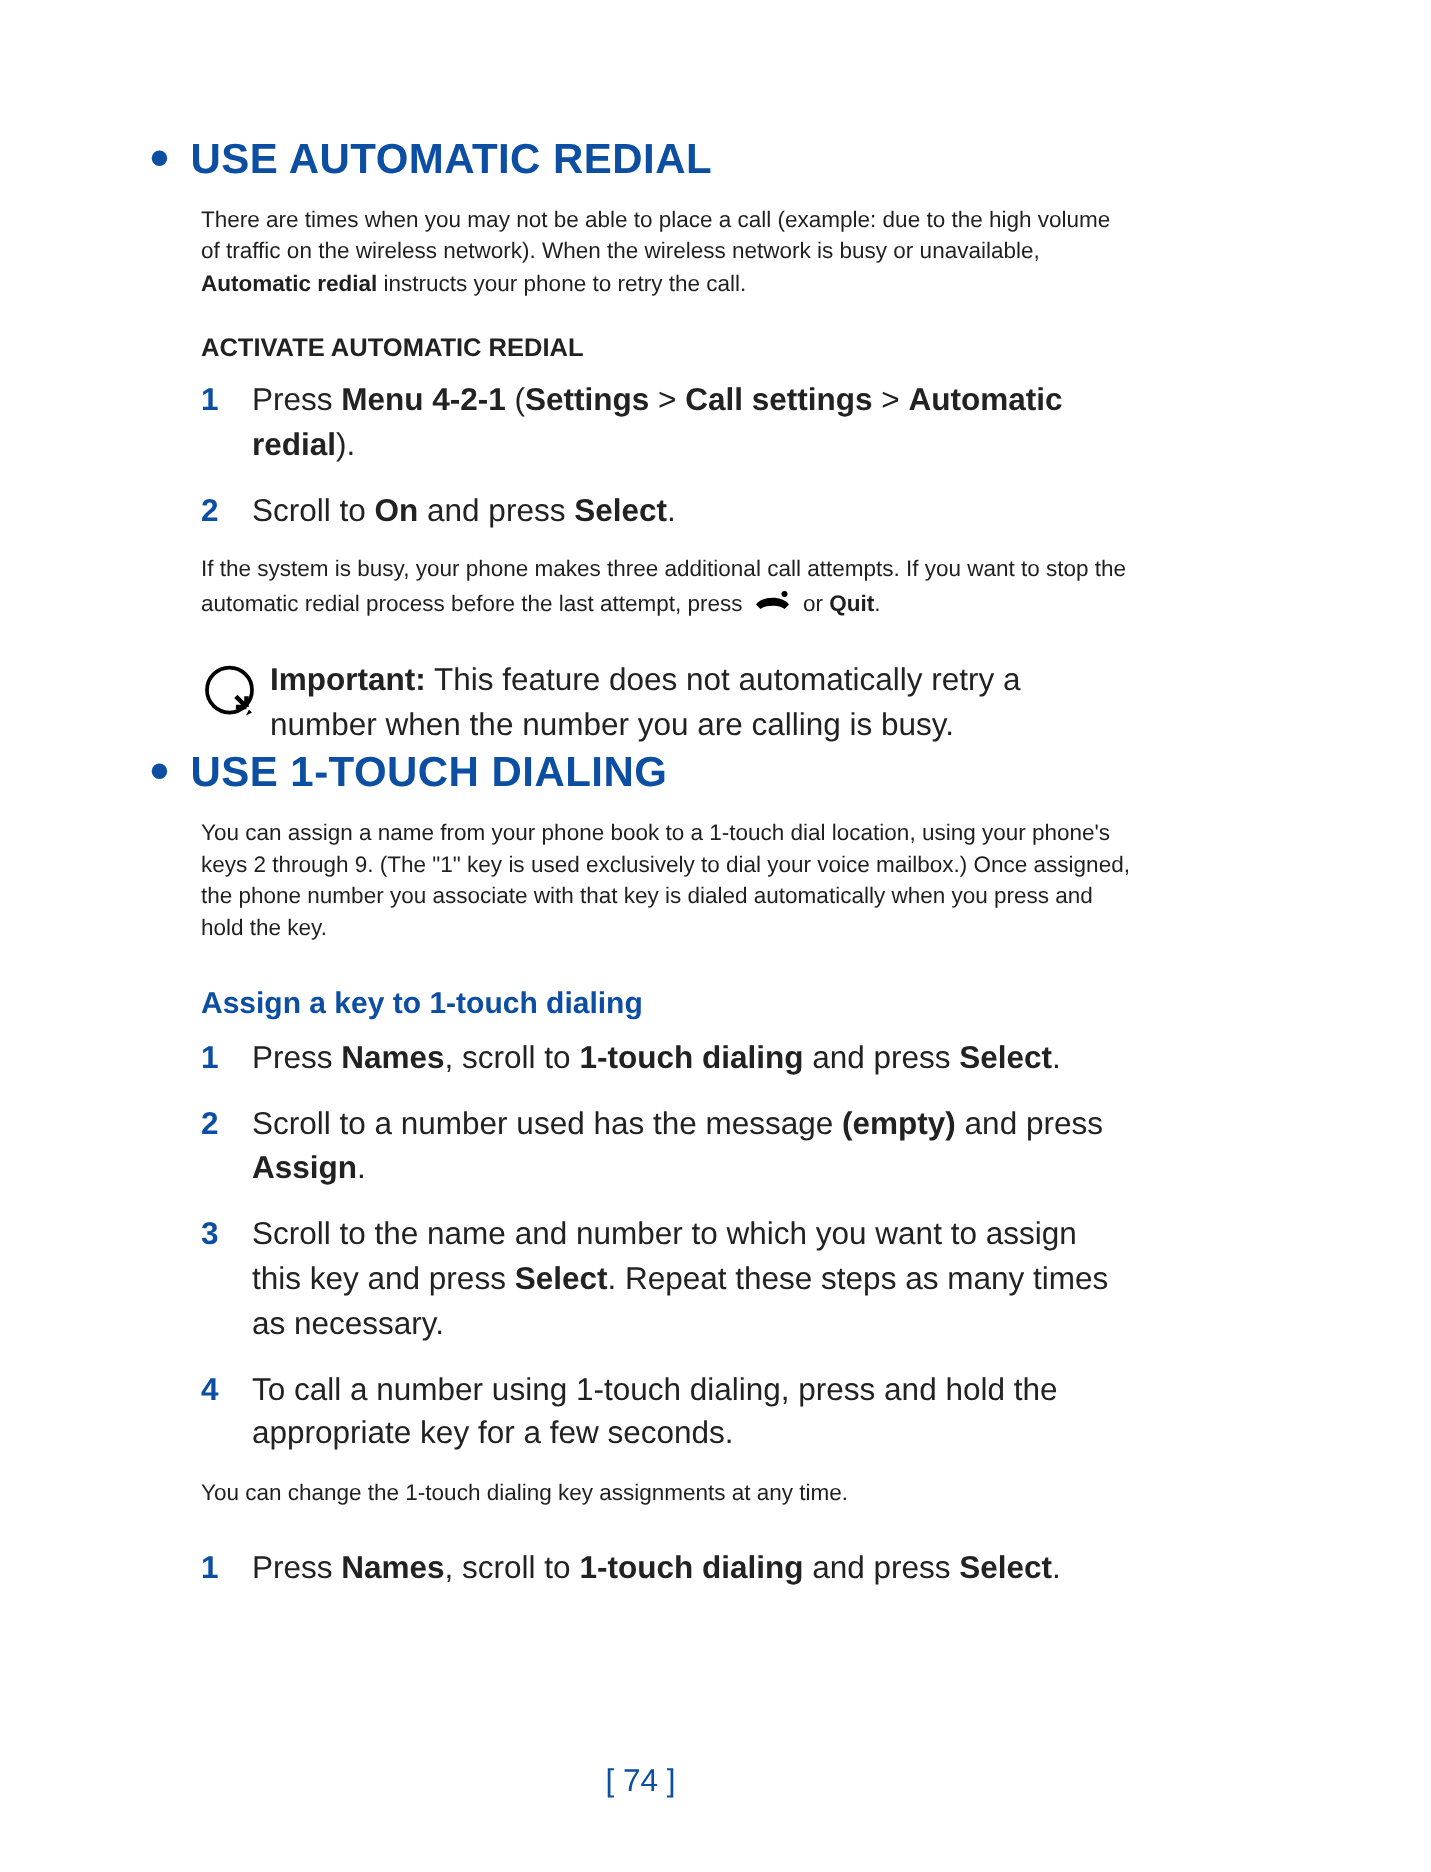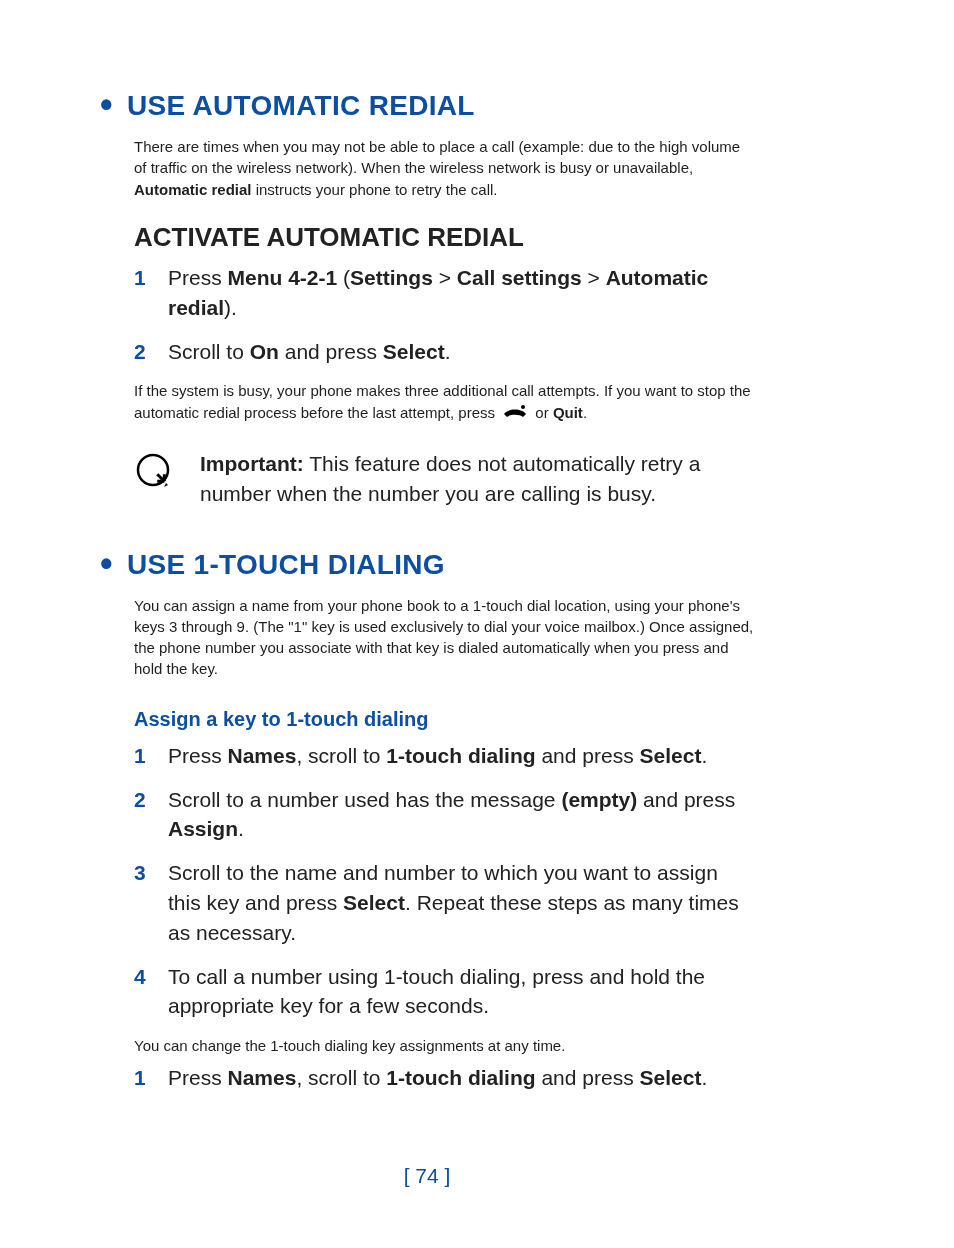--- a/index.html
+++ b/index.html
@@ -34,21 +34,21 @@
     font-size: 15px;
     line-height: 1.42;
     margin: 0 0 22px 0;
     color: #1f1f1f;
   }
   .indent {
     padding-left: 34px;
   }
   .sub-heading-bold {
     font-weight: 700;
-    font-size: 26px;
+    font-size: 17px;
     margin: 14px 0 10px 0;
   }
   .sub-heading-blue {
     color: #0b4ea2;
     font-weight: 700;
     font-size: 20px;
     margin: 28px 0 10px 0;
   }
   .num-list {
     padding-left: 34px;
@@ -65,39 +65,39 @@
     min-width: 34px;
     flex-shrink: 0;
   }
   .num-item .txt {
     flex: 1;
   }
   b { font-weight: 700; }
   .note-row {
     display: flex;
     align-items: flex-start;
-    gap: 24px;
+    gap: 4px;
     margin-top: 6px;
   }
   .note-row .note-icon {
     flex-shrink: 0;
     margin-top: 2px;
   }
   .note-row .note-text {
     font-size: 21px;
     line-height: 1.42;
   }
   .end-call-icon {
     display: inline-block;
     vertical-align: -4px;
     margin: 0 2px;
   }
   .page-number {
     position: absolute;
-    bottom: 60px;
+    bottom: 48px;
     left: 0;
     right: 0;
     text-align: center;
     color: #0b4ea2;
     font-size: 21px;
   }
 </style>
 </head>
 <body>
 
@@ -146,26 +146,26 @@
         <circle cx="19" cy="19" r="15" fill="none" stroke="#000" stroke-width="2.5"></circle>
         <path d="M19 28 L19 38 M19 38 L14 33 M19 38 L24 33" stroke="#000" stroke-width="3" fill="none" transform="rotate(-45 19 19) translate(0 -3)"></path>
         <path d="M24 24 l10 10 l-4 2 l2 -4 z" fill="#000"></path>
       </svg>
     </span>
     <span class="note-text">
       <b>Important:</b><span> This feature does not automatically retry a number when the number you are calling is busy.</span>
     </span>
   </div>
 
-  <h2 class="section-title" style="margin-top:40px">
+  <h2 class="section-title" style="">
     <span class="bullet">•</span>
     <span>USE 1-TOUCH DIALING</span>
   </h2>
 
-  <p class="section-body indent">You can assign a name from your phone book to a 1-touch dial location, using your phone's keys 3 through 9. (The "1" key is used exclusively to dial your voice mailbox.) Once assigned, the phone number you associate with that key is dialed automatically when you press and hold the key.</p>
+  <p class="section-body indent">You can assign a name from your phone book to a 1-touch dial location, using your phone's keys 2 through 9. (The "1" key is used exclusively to dial your voice mailbox.) Once assigned, the phone number you associate with that key is dialed automatically when you press and hold the key.</p>
 
   <p class="sub-heading-blue indent">Assign a key to 1-touch dialing</p>
 
   <div class="num-list">
     <div class="num-item">
       <span class="num">1</span>
       <span class="txt">
         <span>Press </span><b>Names</b><span>, scroll to </span><b>1-touch dialing</b><span> and press </span><b>Select</b><span>.</span>
       </span>
     </div>
@@ -182,21 +182,21 @@
       </span>
     </div>
     <div class="num-item">
       <span class="num">4</span>
       <span class="txt">
         <span>To call a number using 1-touch dialing, press and hold the appropriate key for a few seconds.</span>
       </span>
     </div>
   </div>
 
-  <p class="section-body indent" style="margin-bottom:6px">You can change the 1-touch dialing key assignments at any time.</p>
+  <p class="section-body indent" style="margin-bottom:24px">You can change the 1-touch dialing key assignments at any time.</p>
 
   <div class="num-list">
     <div class="num-item">
       <span class="num">1</span>
       <span class="txt">
         <span>Press </span><b>Names</b><span>, scroll to </span><b>1-touch dialing</b><span> and press </span><b>Select</b><span>.</span>
       </span>
     </div>
   </div>
 

